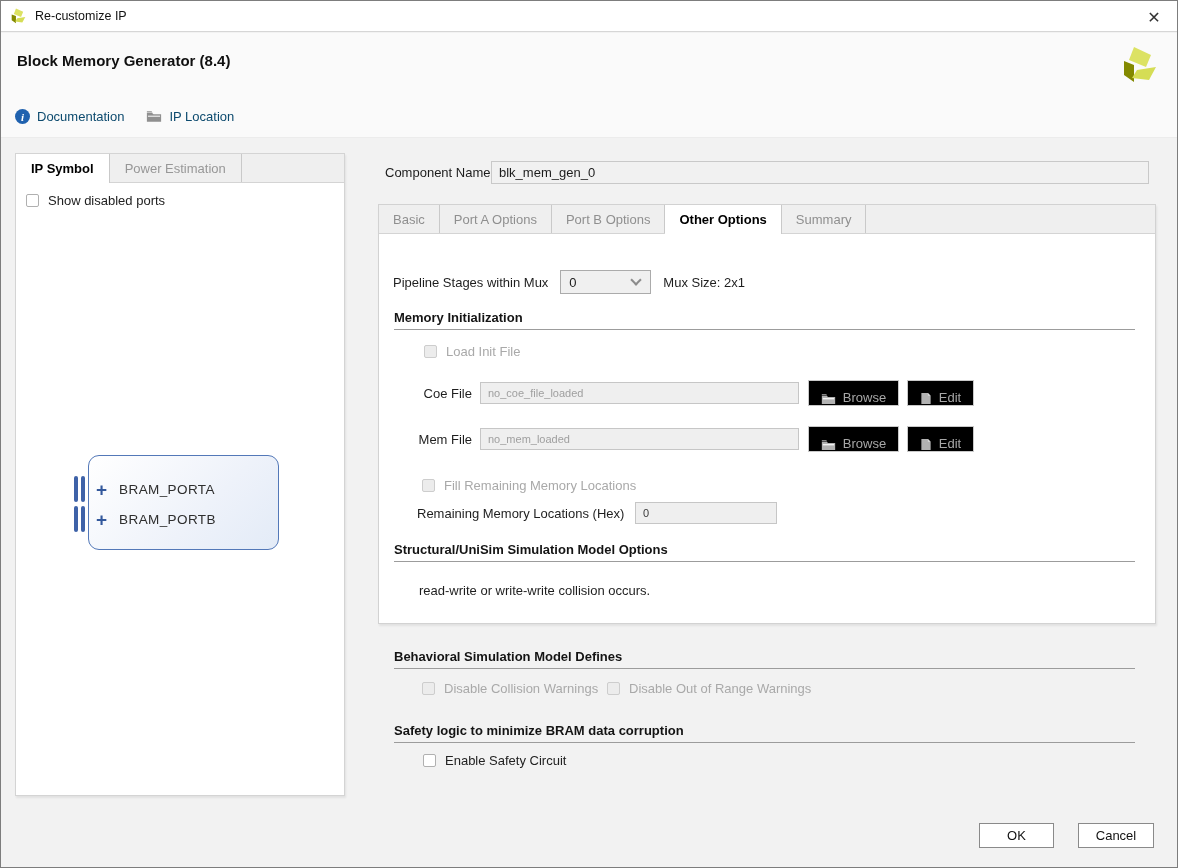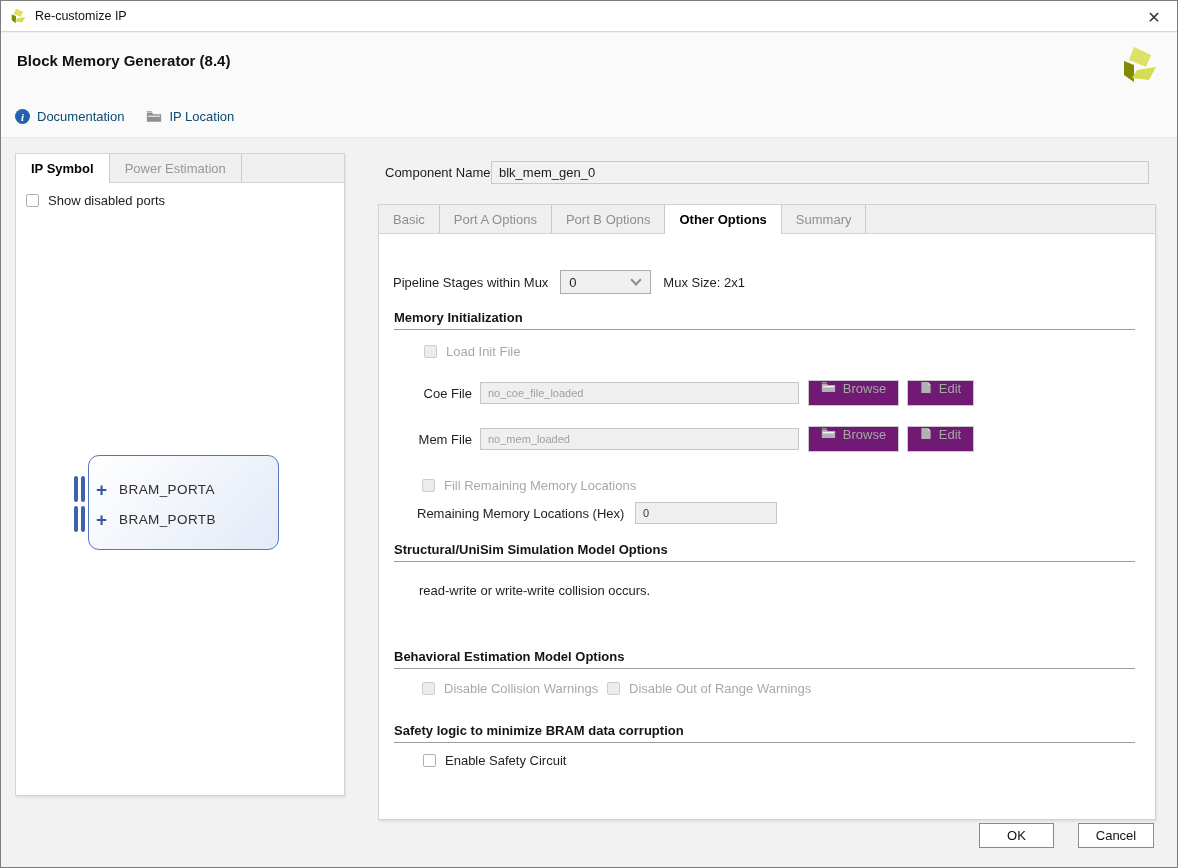--- a/index.html
+++ b/index.html
@@ -56,22 +56,22 @@
   .dropdown {
     background:#f0f0f0; border:1px solid #ababab; height:24px;
     display:flex; align-items:center; justify-content:space-between; padding-left:8px;
   }
   .dropdown .dd-value { color:#1b1b1b; }
   .chevron {
     width:8px; height:8px; border-right:2px solid #8c8c8c; border-bottom:2px solid #8c8c8c;
     transform:rotate(45deg); margin:0 10px 4px 0;
   }
   .mini-btn {
-    position:absolute; height:26px; background:#701a75; border:1px solid #c9c9c9;
-    display:flex; align-items:flex-start; justify-content:center; gap:7px;
+    position:absolute; height:26px; background:#000000; border:1px solid #c9c9c9;
+    display:flex; align-items:flex-end; justify-content:center; gap:7px;
     color:#a7a7a7; font-size:13px;
   }
   .section {
     position:absolute; left:15px; width:741px;
     font-weight:bold; color:#141414; padding-bottom:4px; border-bottom:1px solid #9c9c9c;
   }
   
   .left-panel {
     position:absolute; left:14px; top:152px; width:330px; height:643px;
     background:#fff; border:1px solid #d4d4d4; box-shadow:1px 2px 2px rgba(0,0,0,0.07);
@@ -94,21 +94,21 @@
     color:#33589c; font-weight:bold; font-size:19px; line-height:19px; margin-right:12px;
     cursor:default; background:transparent; border:none; font-family:"Liberation Sans", sans-serif;
   }
   .port-label { font-size:13.5px; color:#2e2e2e; letter-spacing:0.4px; }
   
   .component-row { position:absolute; left:384px; top:160px; right:30px; height:23px; }
   .component-row .comp-label { position:absolute; left:0; top:4px; color:#1c1c1c; }
   .component-row .comp-field { position:absolute; left:106px; top:0; width:658px; height:23px;
     background:#f1f1f1; border:1px solid #c9c9c9; font-size:13px; color:#1c1c1c; padding:0 7px; }
   .tab-container {
-    position:absolute; left:377px; top:203px; width:778px; height:616px;
+    position:absolute; left:377px; top:203px; width:778px; height:420px;
     background:#fff; border:1px solid #d2d2d2; box-shadow:1px 2px 2px rgba(0,0,0,0.07);
   }
   .rtab-strip { display:flex; height:29px; background:#efefef; border-bottom:1px solid #d4d4d4; align-items:stretch; }
   .rtab { display:flex; align-items:center; padding:0 14px; color:#8f8f8f; border-right:1px solid #c9c9c9; }
   .rtab.active { background:#fff; font-weight:bold; color:#000; margin-bottom:-1px; border-right:1px solid #c9c9c9; }
   .pane { position:absolute; left:0; top:29px; right:0; bottom:0; }
   .row { position:absolute; display:flex; align-items:center; }
   
   .dialog-btn {
     position:absolute; height:25px; background:#fff; border:1px solid #8a8a8a;
@@ -262,21 +262,21 @@
       </div>
 
       <div>
         <div class="row" style="left:38px; top:268px; height:22px;">Remaining Memory Locations (Hex)</div>
         <div class="textfield" style="position:absolute; left:256px; top:268px; width:142px; color:#3a3a3a;">0</div>
       </div>
 
       <div class="section" style="top:308px;">Structural/UniSim Simulation Model Options</div>
       <div class="row" style="left:40px; top:349px;">read-write or write-write collision occurs.</div>
 
-      <div class="section" style="top:415px;">Behavioral Estimation Model Options</div>
+      <div class="section" style="top:415px;">Behavioral Simulation Model Defines</div>
       <div class="row cb-row disabled" style="left:43px; top:447px;">
         <span class="checkbox disabled"></span>
         <span class="cb-label">Disable Collision Warnings</span>
       </div>
       <div class="row cb-row disabled" style="left:228px; top:447px;">
         <span class="checkbox disabled"></span>
         <span class="cb-label">Disable Out of Range Warnings</span>
       </div>
 
       <div class="section" style="top:489px;">Safety logic to minimize BRAM data corruption</div>

